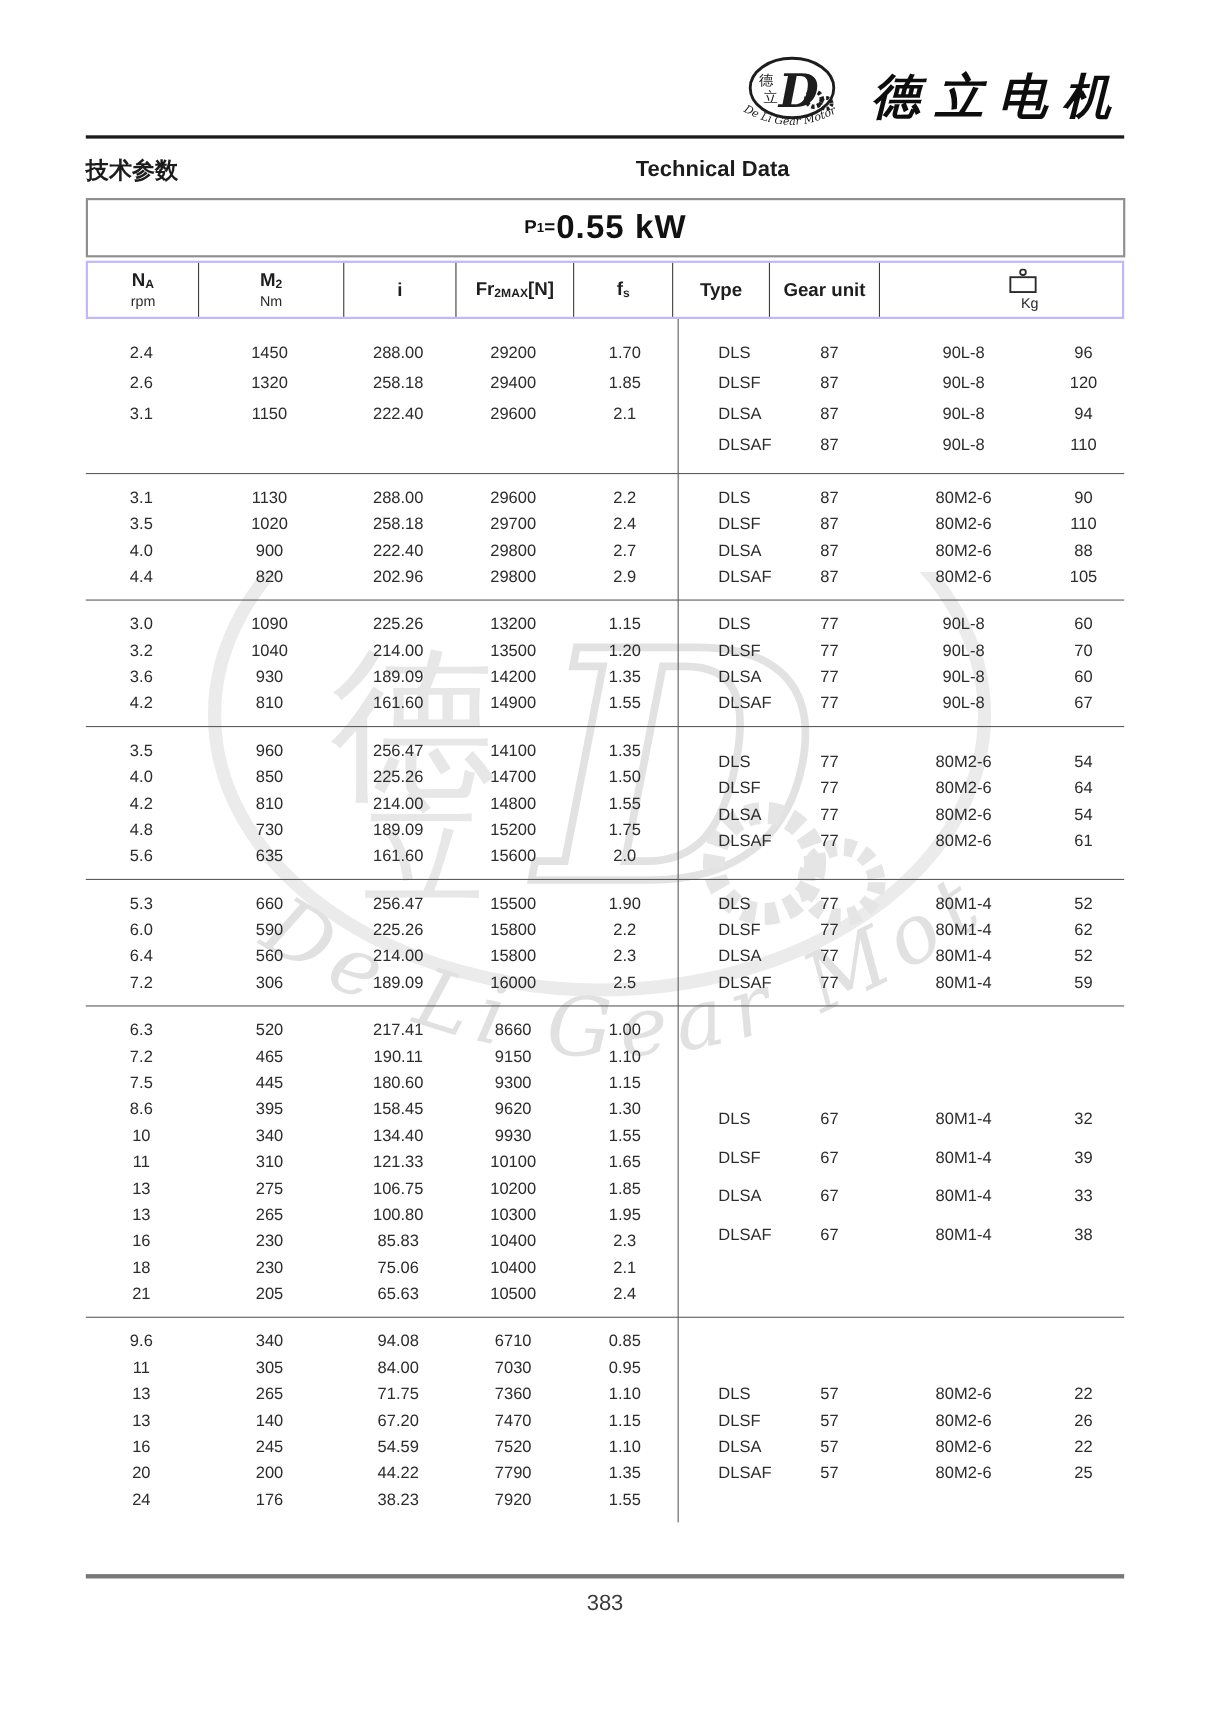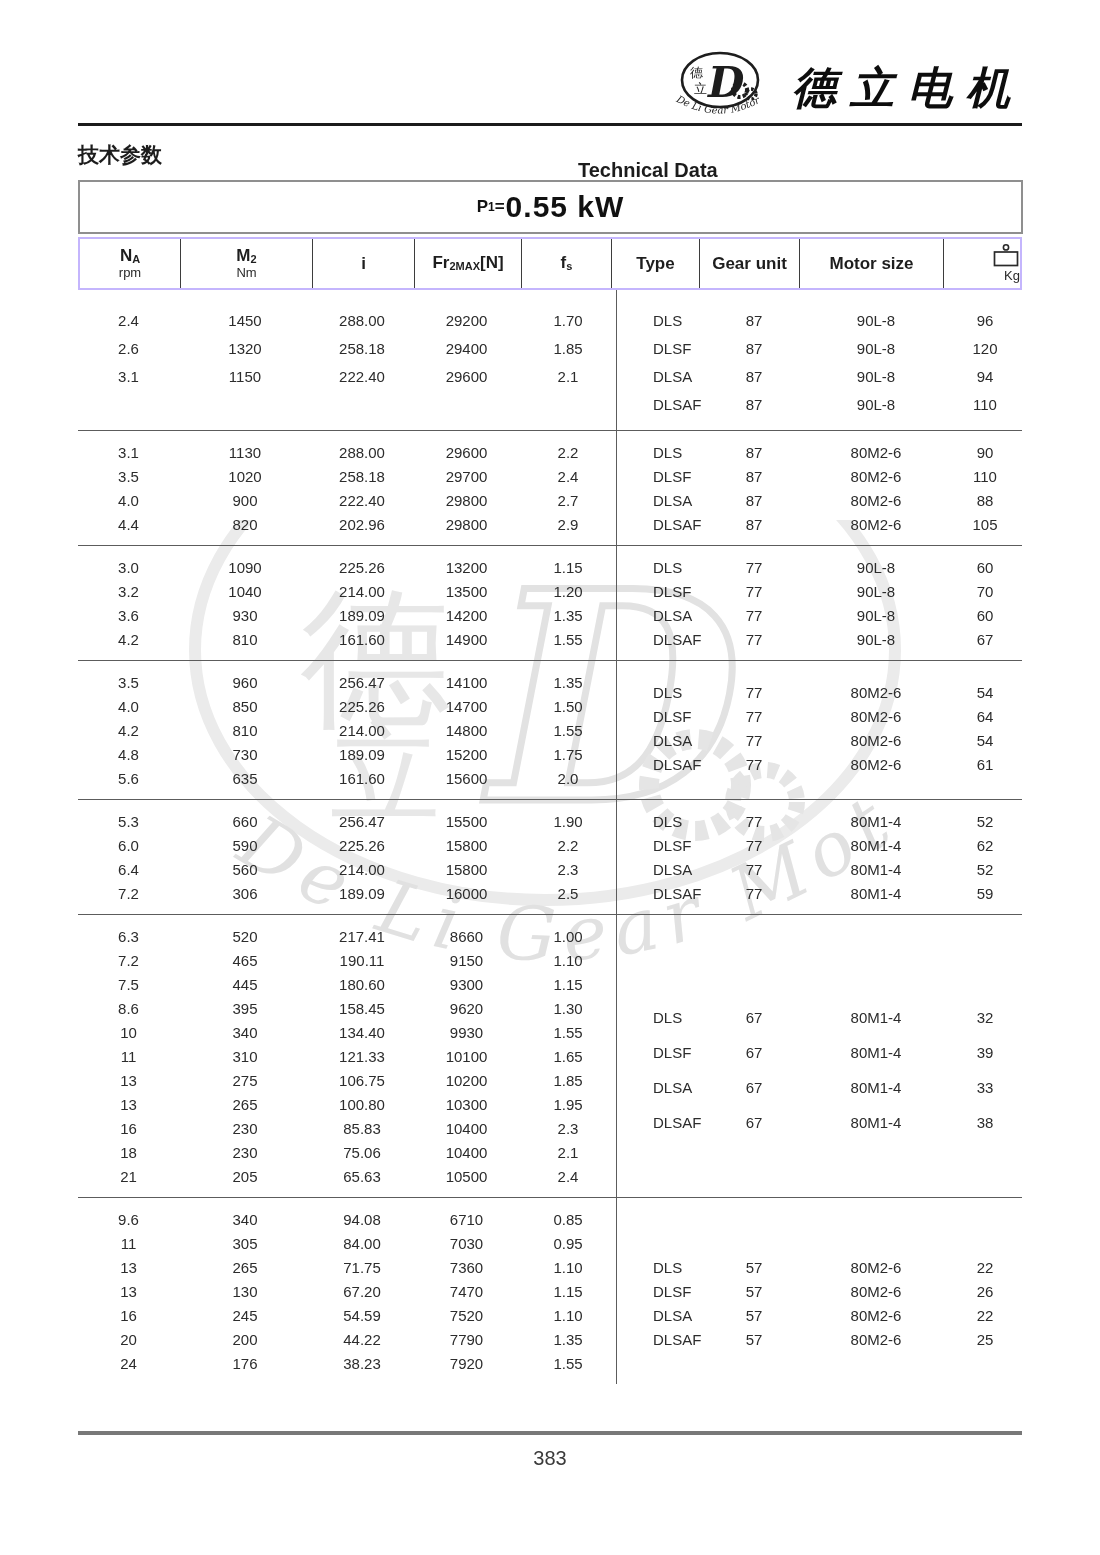--- a/index.html
+++ b/index.html
@@ -12,21 +12,21 @@
   
   .brand-row{position:absolute;top:50px;right:76px;display:flex;align-items:center;z-index:2;}
   .brand-logo{margin-right:14px;}
   .brand-name{font-family:"DejaVu Serif",serif;font-weight:700;font-style:italic;
               font-size:44px;letter-spacing:14px;color:#0d0d0d;white-space:nowrap;}
   .top-rule{position:absolute;left:78px;right:78px;top:123px;height:3px;background:#1b1b1b;z-index:2;}
 
   
   .title-row{position:absolute;left:78px;right:78px;top:141px;height:30px;z-index:2;}
   .title-cn{position:absolute;left:0;top:0;font-size:21px;font-weight:700;color:#1c1c1c;}
-  .title-en{position:absolute;left:500px;top:18px;font-size:20px;font-weight:700;color:#1c1c1c;}
+  .title-en{position:absolute;left:500px;top:2px;font-size:20px;font-weight:700;color:#1c1c1c;}
 
   
   .power-box{position:absolute;left:78px;top:180px;width:941px;height:50px;
              border:2px solid #8f8f8f;display:flex;align-items:center;justify-content:center;z-index:2;}
   .power-prefix{font-weight:700;font-size:17px;color:#111;}
   .power-sub{font-weight:700;font-size:12px;vertical-align:sub;color:#111;}
   .power-eq{font-weight:700;font-size:17px;color:#111;}
   .power-value{font-weight:700;font-size:30px;color:#111;letter-spacing:1px;margin-left:1px;}
 
   
@@ -140,23 +140,20 @@
       <div class="hcell">
         <div class="h-main"><span>f</span><span class="msub">s</span></div>
       </div>
       <div class="hcell">
         <div class="h-main"><span>Type</span></div>
       </div>
       <div class="hcell">
         <div class="h-main"><span>Gear unit</span></div>
       </div>
       <div class="hcell">
-        <div class="h-main"><span>Motor size</span></div>
-      </div>
-      <div class="hcell">
         <div class="h-icon"><svg width="28" height="23" viewBox="0 0 28 23">
             <circle cx="14" cy="3.4" r="2.6" fill="none" stroke="#2a2a2a" stroke-width="1.6"></circle>
             <rect x="2.5" y="8" width="23" height="13.5" fill="none" stroke="#2a2a2a" stroke-width="1.7"></rect>
           </svg></div>
         <div class="h-unit">Kg</div>
       </div>
     </div>
   <div id="tbody">
     <div class="vline"></div>
   <div class="block b1">
@@ -574,21 +571,21 @@
           </div>
           <div class="brow lrow">
             <div class="cell">13</div>
             <div class="cell">265</div>
             <div class="cell">71.75</div>
             <div class="cell">7360</div>
             <div class="cell">1.10</div>
           </div>
           <div class="brow lrow">
             <div class="cell">13</div>
-            <div class="cell">130</div>
+            <div class="cell">140</div>
             <div class="cell">67.20</div>
             <div class="cell">7470</div>
             <div class="cell">1.15</div>
           </div>
           <div class="brow lrow">
             <div class="cell">16</div>
             <div class="cell">245</div>
             <div class="cell">54.59</div>
             <div class="cell">7520</div>
             <div class="cell">1.10</div>

